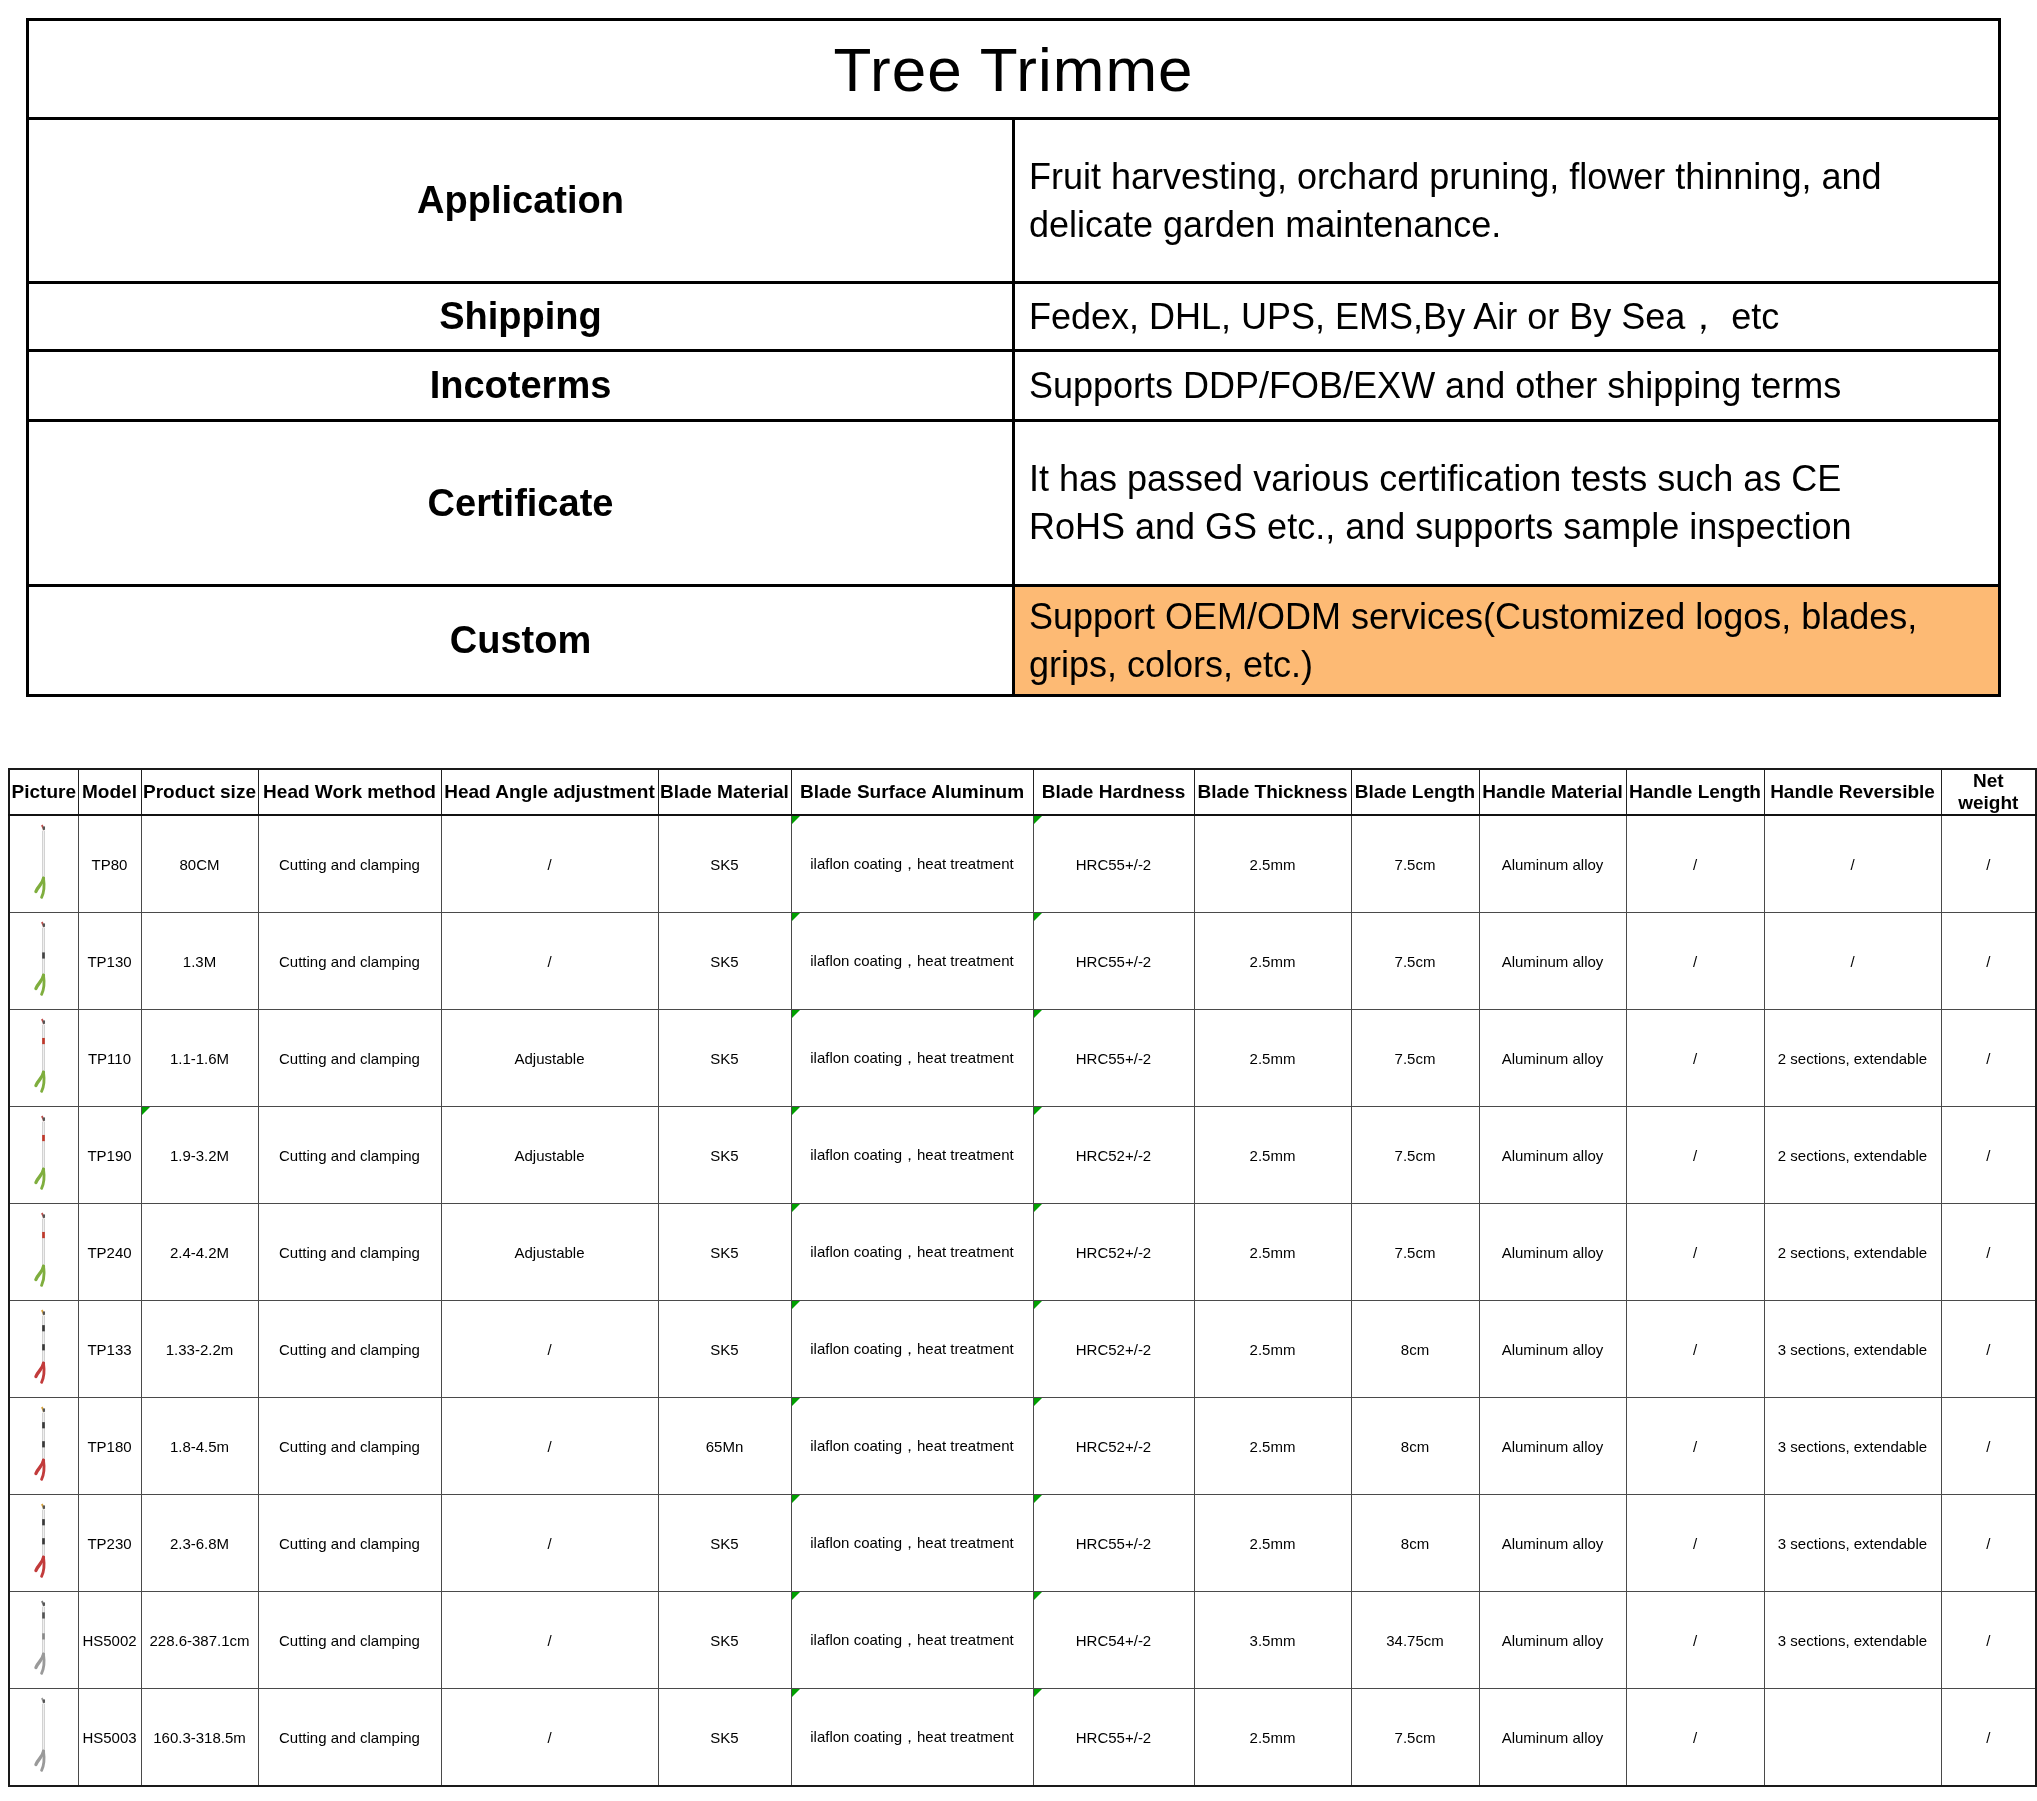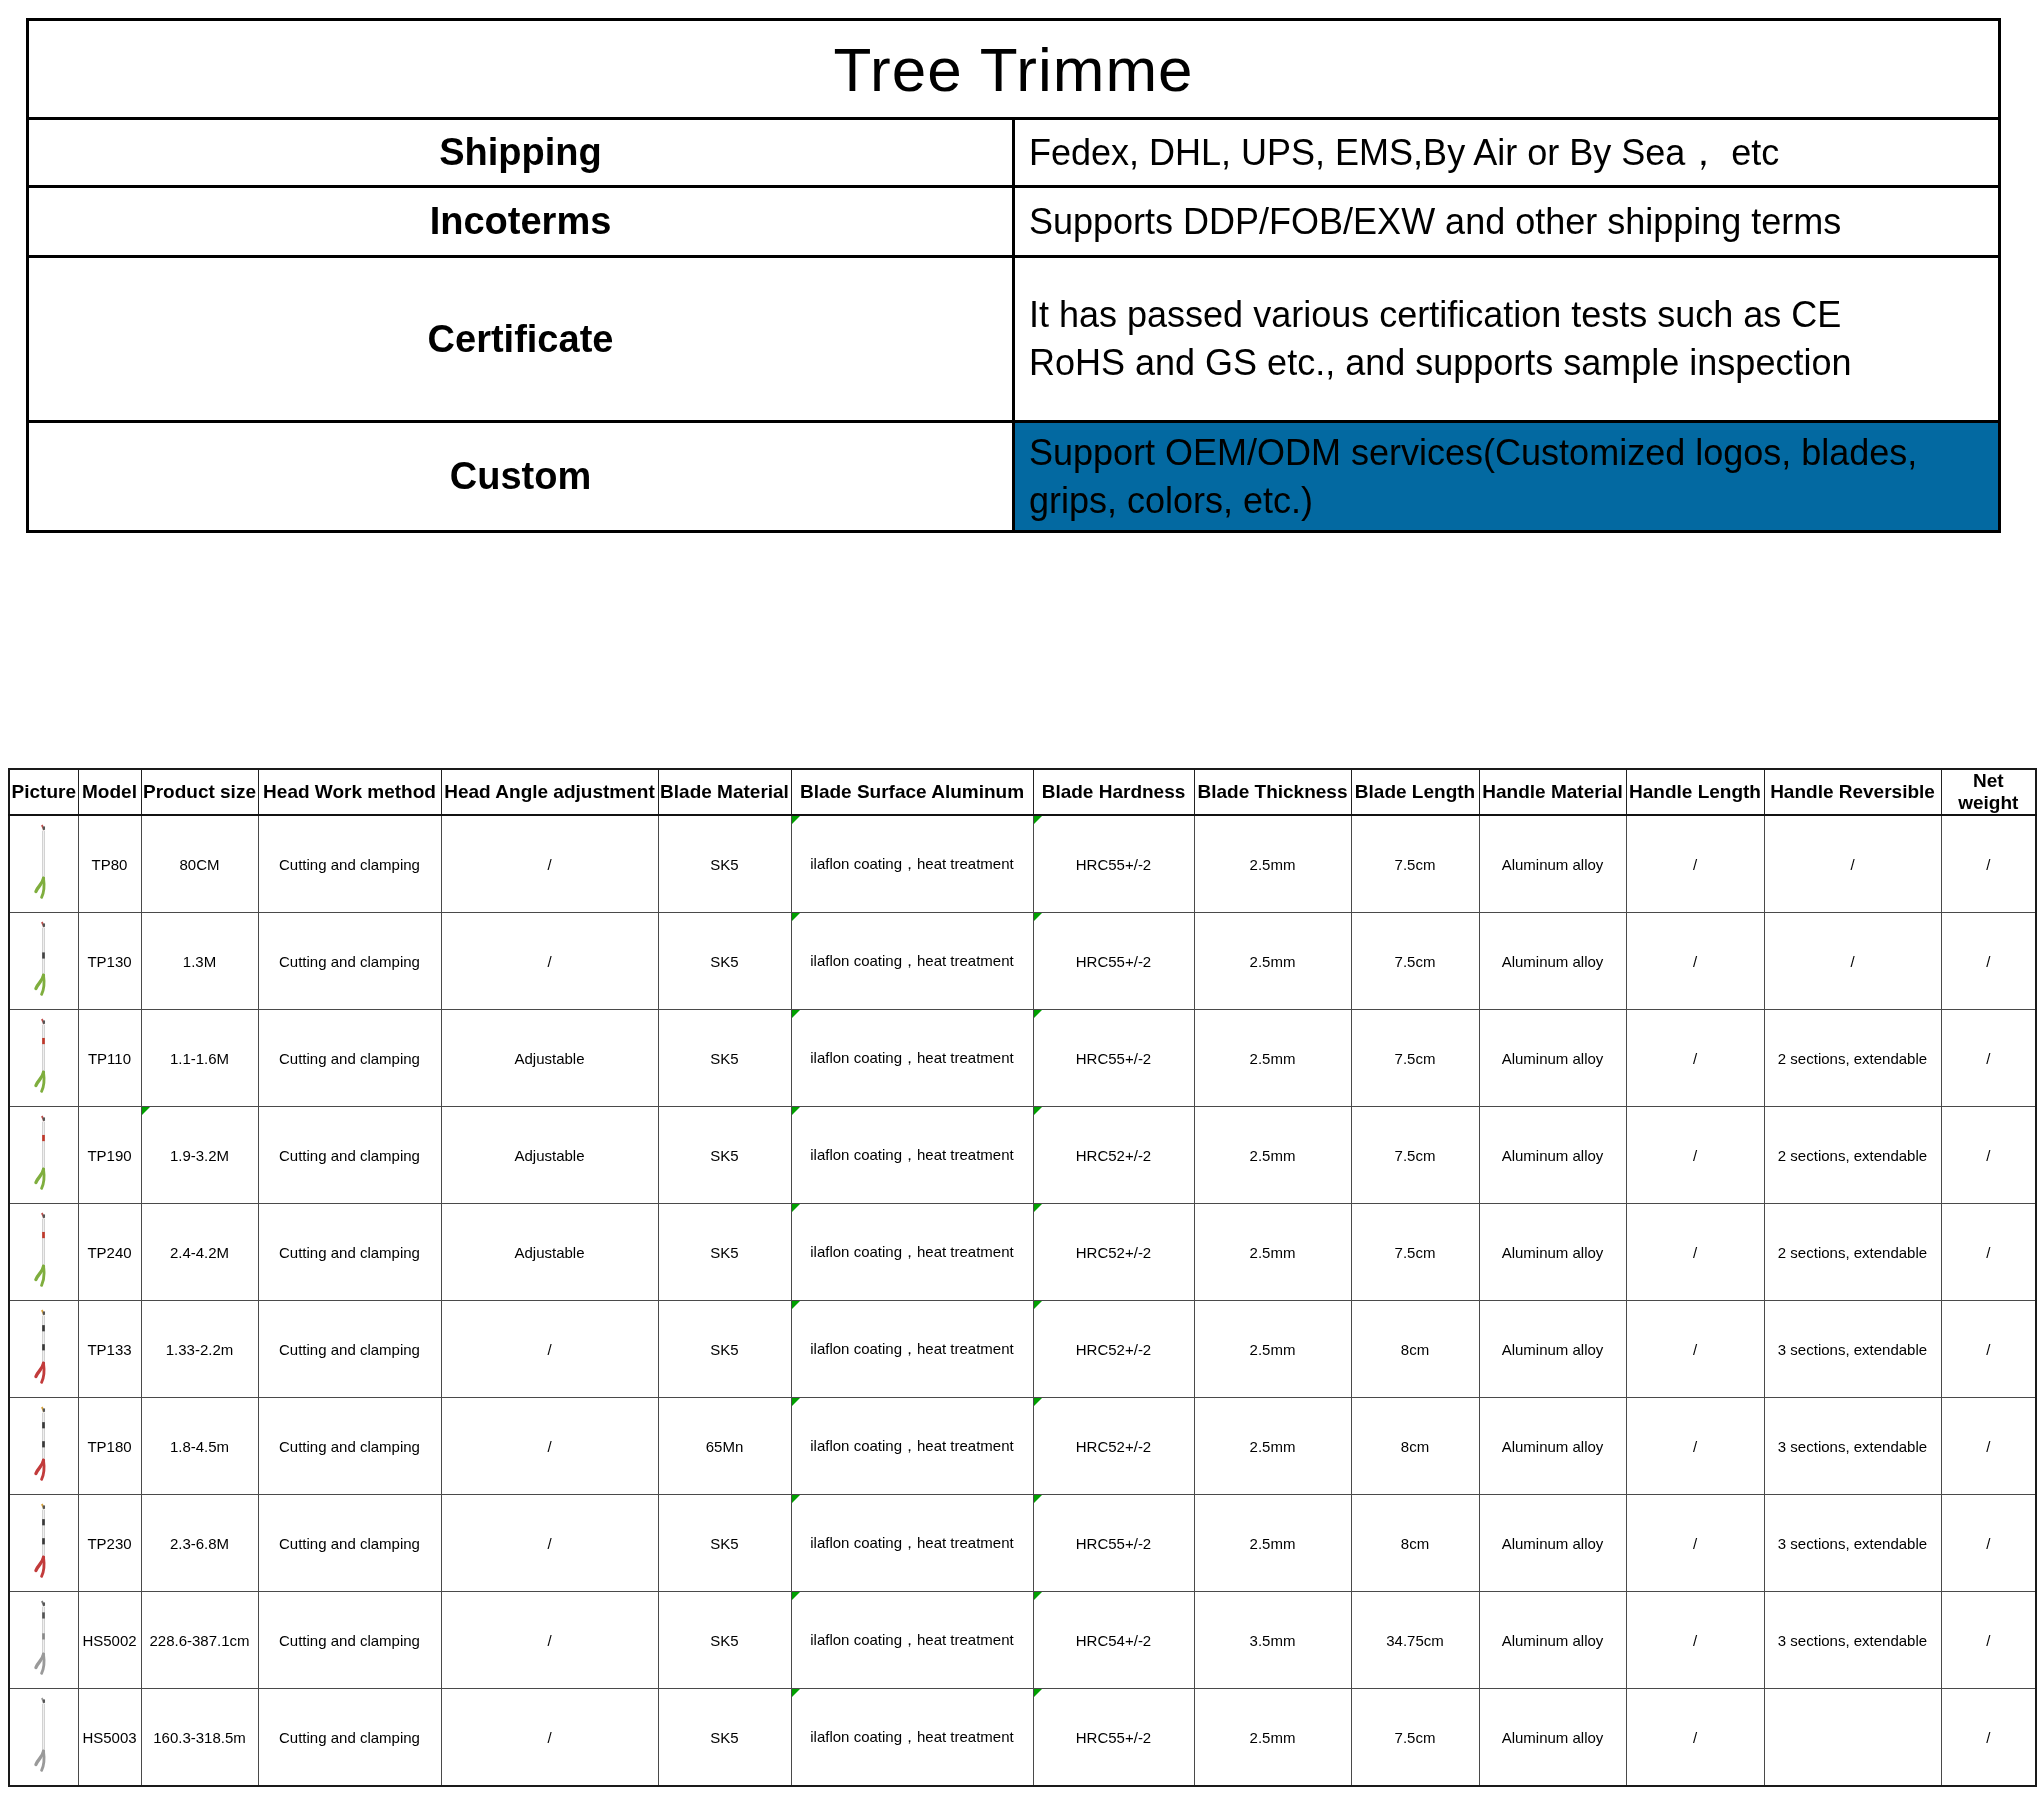--- a/index.html
+++ b/index.html
@@ -32,35 +32,39 @@
 </head>
 <body>
 
 <div id="canvas">
 
   <table class="info-table">
     <tbody>
         <tr>
       <td class="info-title" colspan="2">Tree Trimme</td>
     </tr>
+    <tr style="height:164px">
+      <td class="info-label">Application</td>
+      <td class="info-value">Fruit harvesting, orchard pruning, flower thinning, and delicate garden maintenance.</td>
+    </tr>
     <tr style="height:68px">
       <td class="info-label">Shipping</td>
       <td class="info-value">Fedex, DHL, UPS, EMS,By Air or By Sea， etc</td>
     </tr>
     <tr style="height:70px">
       <td class="info-label">Incoterms</td>
       <td class="info-value">Supports DDP/FOB/EXW and other shipping terms</td>
     </tr>
     <tr style="height:165px">
       <td class="info-label">Certificate</td>
       <td class="info-value">It has passed various certification tests such as CE RoHS and GS etc., and supports sample inspection</td>
     </tr>
     <tr style="height:66px">
       <td class="info-label">Custom</td>
-      <td class="info-value hl" id="custom-value-cell" style="background: #0369a1;">Support OEM/ODM services(Customized logos, blades, grips, colors, etc.)</td>
+      <td class="info-value hl" id="custom-value-cell" style="background: #fdba74;">Support OEM/ODM services(Customized logos, blades, grips, colors, etc.)</td>
     </tr>
   </tbody>
     </table>
 
   <table class="spec-table" id="spec-table">
     <colgroup id="spec-colgroup">
         <col style="width: 69px;">
         <col style="width: 63px;">
         <col style="width: 117px;">
         <col style="width: 183px;">

